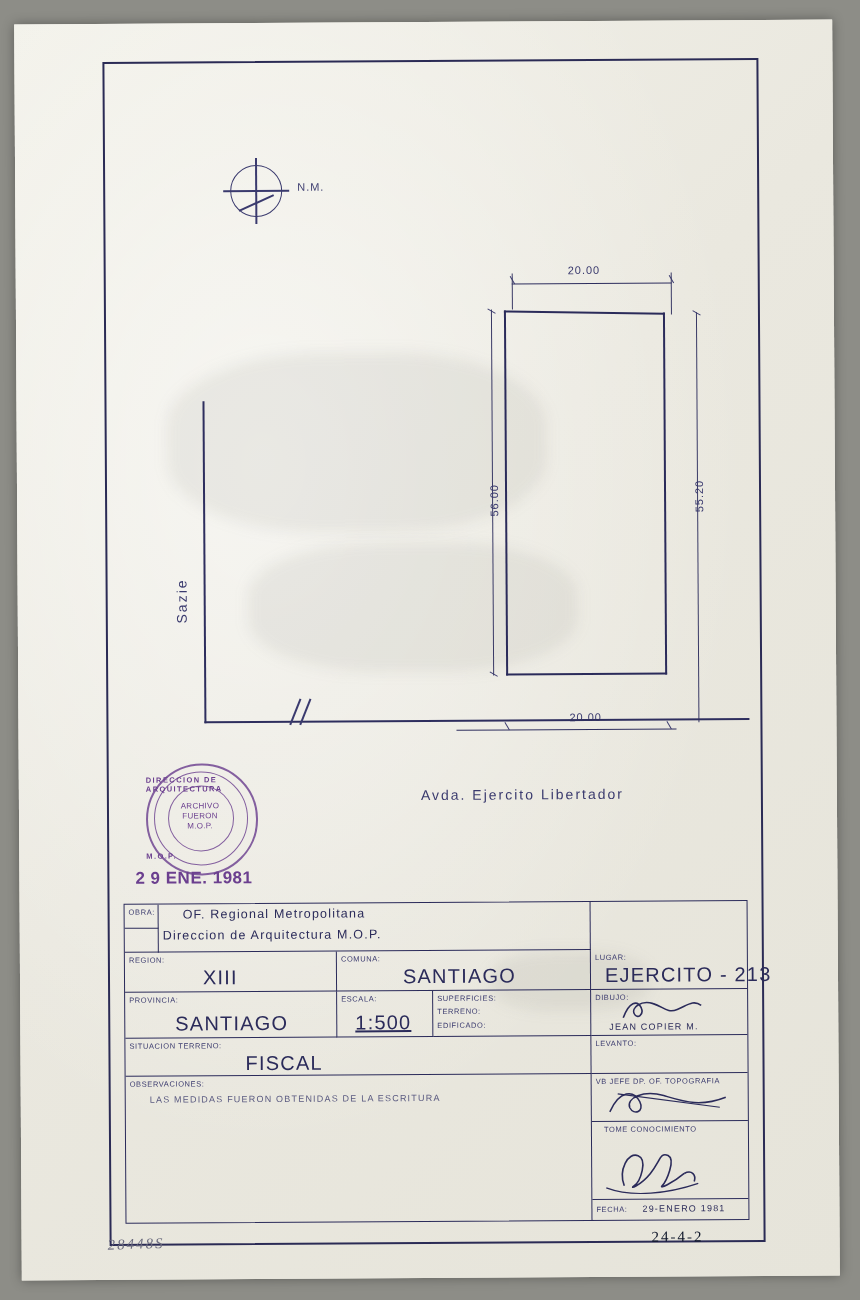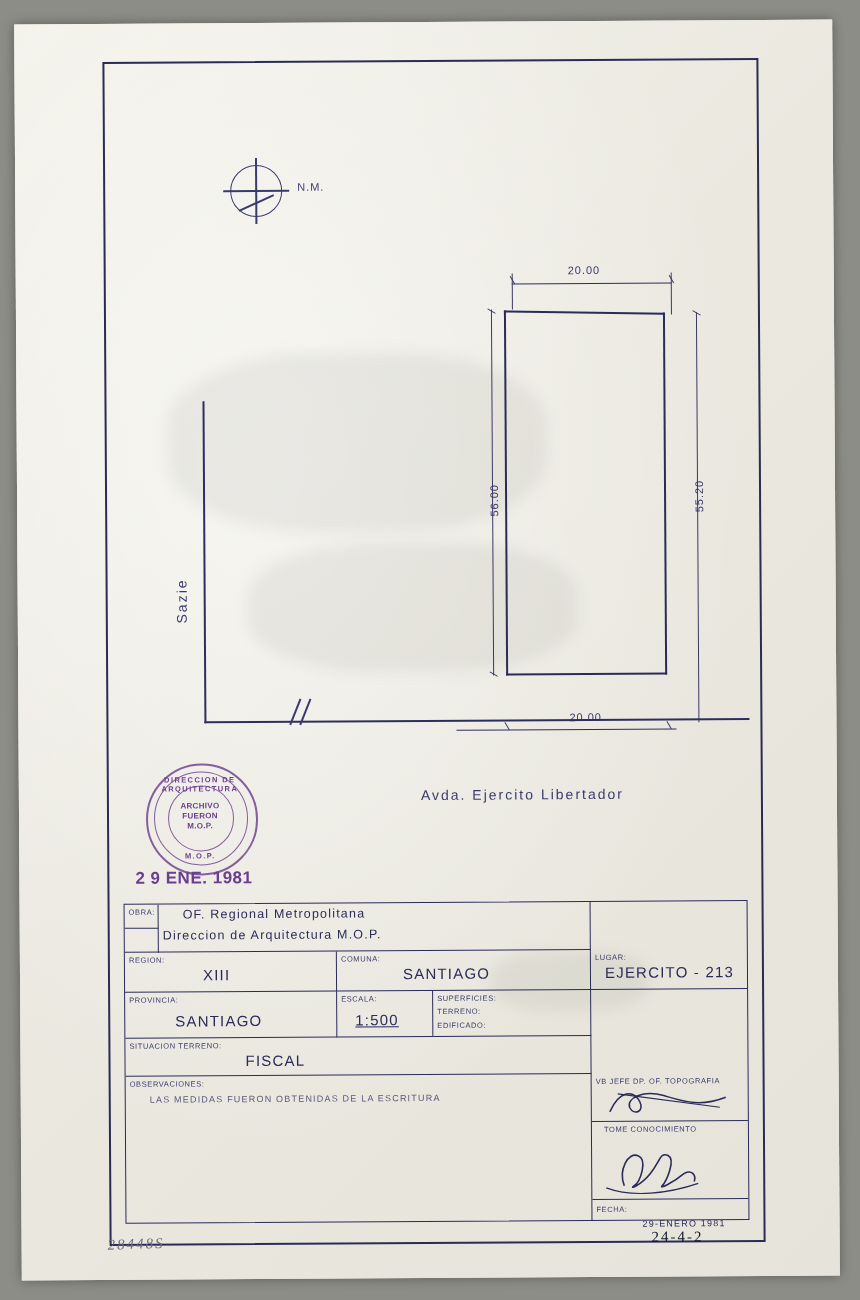--- a/index.html
+++ b/index.html
@@ -150,29 +150,28 @@
   }
   #stamp .r1 { left: 0; top: 0; width: 108px; height: 108px; }
   #stamp .r2 { left: 8px; top: 8px; width: 92px; height: 92px; border-width: 1.4px; }
   #stamp .r3 { left: 22px; top: 22px; width: 64px; height: 64px; border-width: 1.4px; }
   #stamp .inner-text {
     position: absolute;
     left: 22px; top: 38px;
     width: 64px;
     text-align: center;
     font-size: 8px;
-    font-weight: bold;
+    font-weight: normal;
     line-height: 1.22;
     color: #6b3f8f;
     letter-spacing: 0.3px;
   }
   #stamp .arc-top, #stamp .arc-bottom {
     position: absolute;
     left: 0; width: 108px;
-    text-align: center;
     font-size: 7.5px;
     font-weight: bold;
     color: #6b3f8f;
     letter-spacing: 1.4px;
   }
   #stamp .arc-top { top: 12px; }
   #stamp .arc-bottom { top: 88px; }
   #stamp-date {
     position: absolute;
     left: 26px; top: 805px;
@@ -202,21 +201,21 @@
     letter-spacing: 0.6px;
     top: 3px; left: 4px;
     text-transform: uppercase;
   }
   .val {
     position: absolute;
     color: #2b2b5a;
     letter-spacing: 1.2px;
     white-space: nowrap;
   }
-  .val-lg { font-size: 15px; }
+  .val-lg { font-size: 20px; }
   .val-md { font-size: 12.5px; }
   .val-sm { font-size: 9px; }
 
   
   .sig {
     position: absolute;
     stroke: #2b2b5a;
     fill: none;
   }
 
@@ -347,24 +346,35 @@
           <div class="lbl">ESCALA:</div>
           <div class="val val-lg" style="left:18px;top:20px;text-decoration:underline;">1:500</div>
         </div>
         <div class="cell bdr-r bdr-b" style="left:308px;top:88px;width:158px;height:46px;">
           <div class="lbl">SUPERFICIES:</div>
           <div class="lbl" style="top:16px;">TERRENO:</div>
           <div class="lbl" style="top:30px;">EDIFICADO:</div>
           <div class="val val-sm" style="left:66px;top:16px;"></div>
           <div class="val val-sm" style="left:66px;top:30px;"></div>
         </div>
+        <div class="cell bdr-b" style="left:466px;top:88px;width:156px;height:46px;">
+          <div class="lbl">DIBUJO:</div>
+          <svg width="156" height="34" style="position:absolute;left:24px;top:4px;">
+            <path class="sig" d="M8,24 C14,8 22,6 26,14 C29,21 22,26 19,20 C16,14 26,6 38,10 C48,13 52,20 62,16 C72,12 78,6 86,12" stroke-width="1.6"></path>
+          </svg>
+          <div class="val val-sm" style="left:18px;top:32px;">JEAN   COPIER  M.</div>
+        </div>
 
         <div class="cell bdr-r bdr-b" style="left:0;top:134px;width:466px;height:38px;">
           <div class="lbl">SITUACION  TERRENO:</div>
           <div class="val val-lg" style="left:120px;top:14px;">FISCAL</div>
+        </div>
+        <div class="cell bdr-b" style="left:466px;top:134px;width:156px;height:38px;">
+          <div class="lbl">LEVANTO:</div>
+          <div class="val val-sm" style="left:50px;top:18px;"></div>
         </div>
 
         <div class="cell bdr-r" style="left:0;top:172px;width:466px;height:146px;">
           <div class="lbl">OBSERVACIONES:</div>
           <div class="val val-sm" style="left:24px;top:18px;color:#5a5a80;">LAS  MEDIDAS  FUERON OBTENIDAS  DE LA ESCRITURA</div>
           <div class="val val-sm" style="left:24px;top:34px;color:#b9b8bc;">&nbsp;</div>
         </div>
 
         <div class="cell bdr-b" style="left:466px;top:220px;width:156px;height:78px;">
           <div class="lbl" style="left:12px;">TOME    CONOCIMIENTO</div>
@@ -378,21 +388,21 @@
         <div class="cell bdr-b" style="left:466px;top:172px;width:156px;height:48px;">
           <div class="lbl">VB JEFE  DP. OF. TOPOGRAFIA</div>
           <svg width="156" height="34" style="position:absolute;left:8px;top:12px;">
             <path class="sig" d="M10,26 C20,4 34,4 40,16 C45,26 34,30 30,22 C26,12 44,4 64,10 C84,16 100,22 126,12" stroke-width="1.5"></path>
             <path class="sig" d="M18,8 L120,22" stroke-width="1.2"></path>
           </svg>
         </div>
 
         <div class="cell" style="left:466px;top:298px;width:156px;height:20px;">
           <div class="lbl" style="top:5px;">FECHA:</div>
-          <div class="val val-sm" style="left:50px;top:19px;">29-ENERO  1981</div>
+          <div class="val val-sm" style="left:50px;top:4px;">29-ENERO  1981</div>
         </div>
       </div>
     </div>
 
     <div class="handwrite" id="bottom-left-code" style="left:86px;top:1212px;">28448S</div>
     <div class="handwrite" id="bottom-right-code" style="left:630px;top:1208px;">24-4-2</div>
   </div>
 </div>
 
 </body></html>

